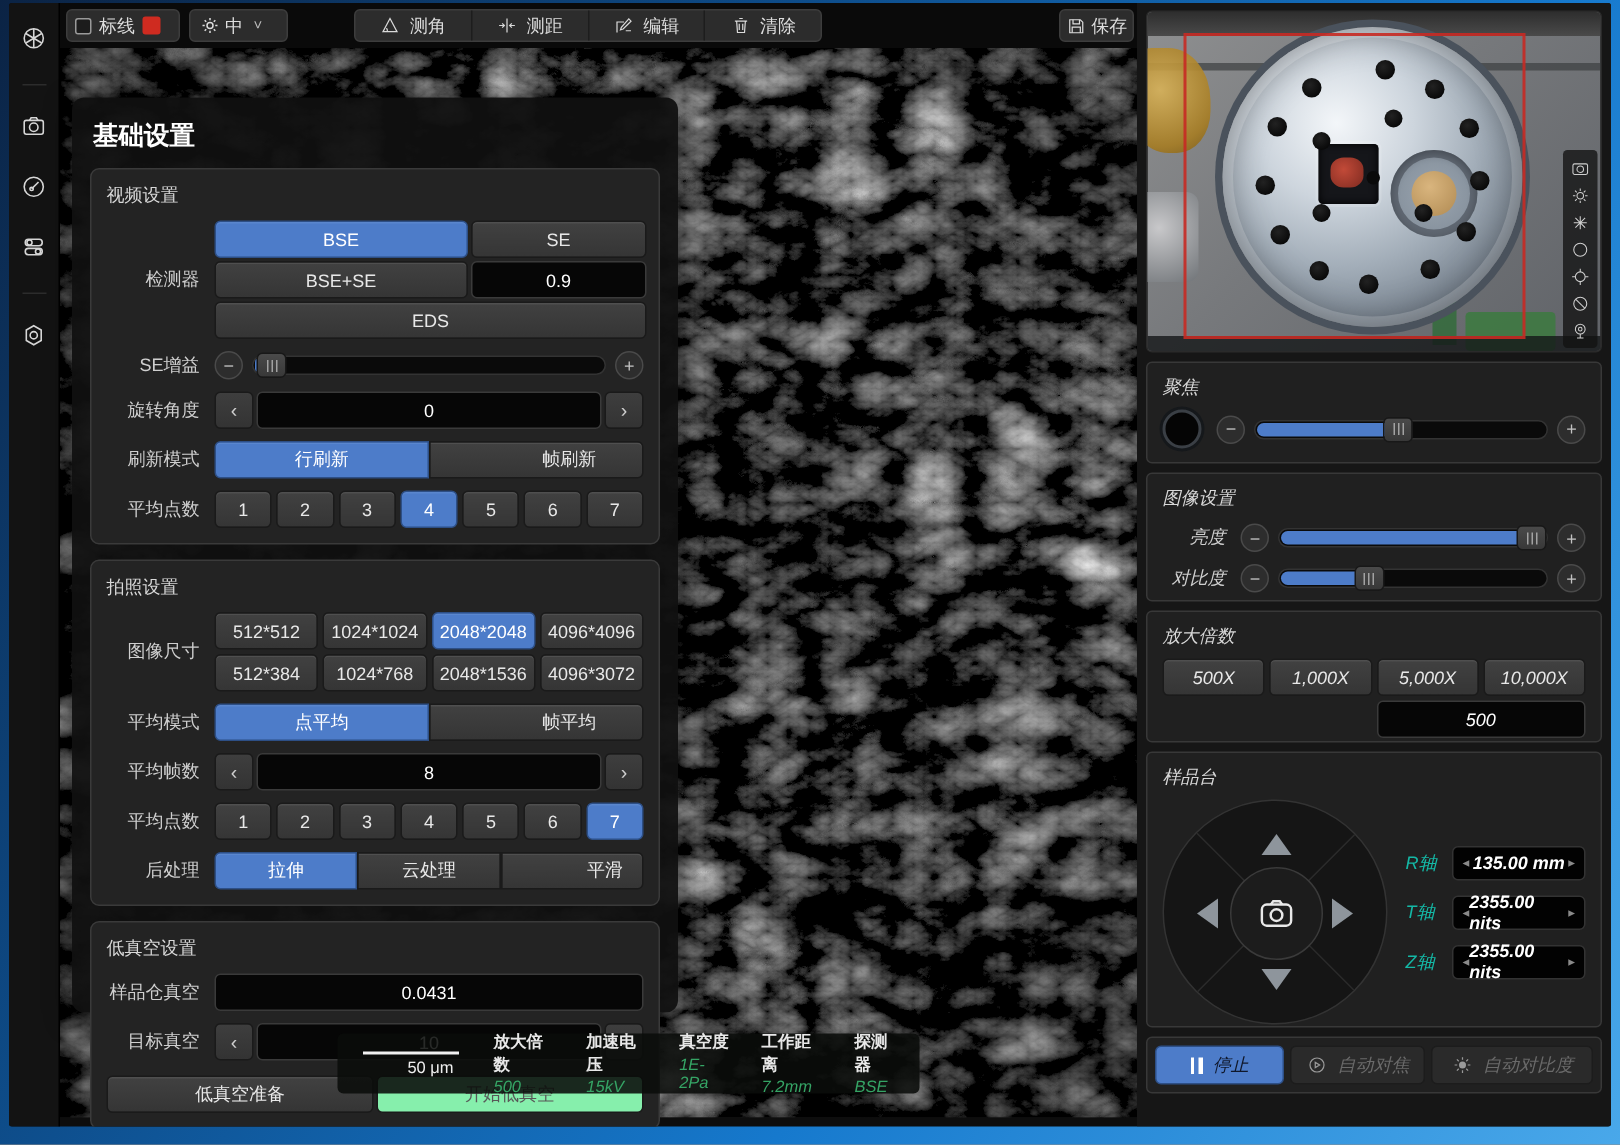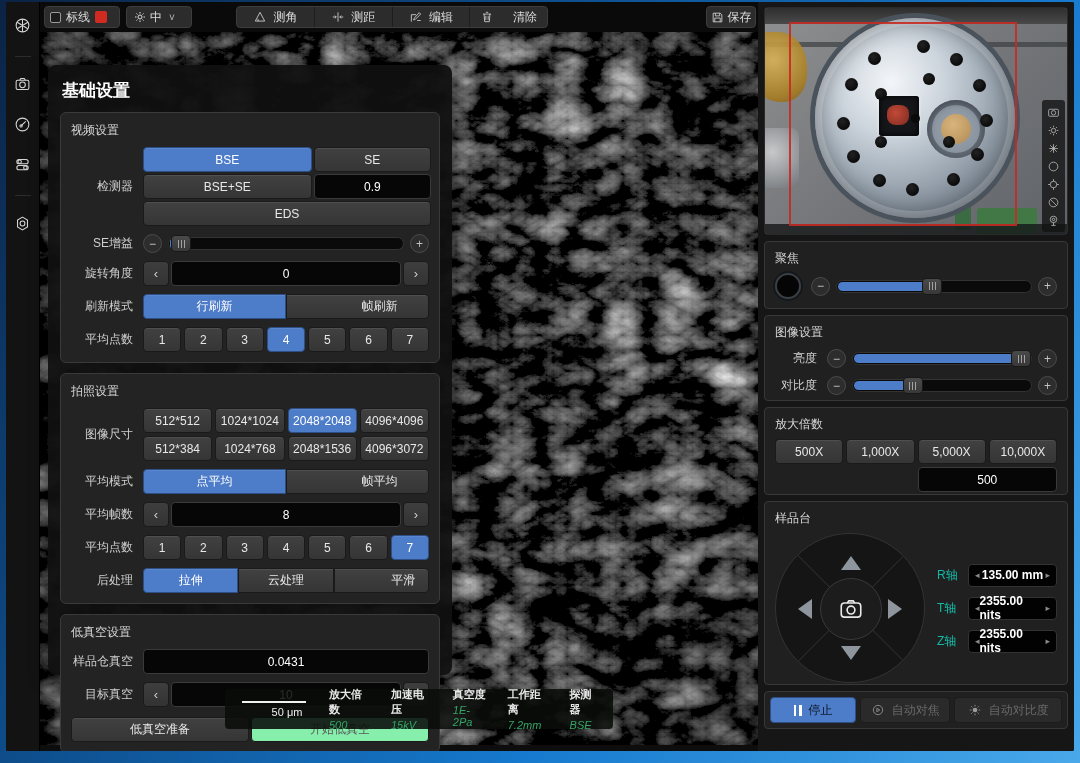--- a/index.html
+++ b/index.html
@@ -17,21 +17,21 @@
   .side-ic svg { width:17px; height:17px; stroke:#d6d6d6; fill:none; stroke-width:1.5; }
   .side-div { width:16px; height:1px; background:#2c2c2c; margin:2px 0 16px; }
 
   
   .topbar { position:absolute; left:34px; top:0; height:30px; right:316px; background:#0a0a0a; }
   .tb-group { position:absolute; top:4px; height:22px; background:#2c2c2c; border:1px solid #3d3d3d; border-radius:4px; display:flex; align-items:center; font-size:12px; color:#ddd; }
   .tb-group > * { display:flex; align-items:center; }
   .checkbox { width:11px; height:11px; border:1px solid #9a9a9a; border-radius:2px; margin:0 5px; background:#1c1c1c; }
   .swatch { width:12px; height:12px; border-radius:2px; margin:0 6px 0 5px; }
   .tb-seg { flex:1; height:100%; display:flex; align-items:center; justify-content:center; gap:6px; cursor:pointer; border-right:1px solid #1d1d1d; padding:0 10px; }
-  .tb-seg:last-child { border-right:none;justify-content:space-between; }
+  .tb-seg:last-child { border-right:none; }
   .tb-seg svg { width:14px; height:14px; stroke:#d9d9d9; fill:none; stroke-width:1.4; }
   .chev { font-size:10px; color:#bbb; padding:0 7px; }
 
   
   .viewport { position:absolute; left:34px; top:30px; right:316px; bottom:6px; background:#161616; overflow:hidden; }
   .viewport svg.sem { position:absolute; inset:0; }
   .vign { position:absolute; inset:0; background:radial-gradient(ellipse at 55% 45%, rgba(0,0,0,0) 55%, rgba(0,0,0,.35) 100%); }
 
   
   .panel { position:absolute; left:42px; top:63px; width:404px; height:610px; background:rgba(16,16,16,.95); border-radius:8px; box-shadow:0 4px 18px rgba(0,0,0,.6); padding:10px 12px; }
@@ -78,21 +78,21 @@
   
   .statusbar { position:absolute; left:219px; bottom:22px; width:388px; height:40px; background:rgba(10,12,10,.88); border-radius:4px; display:flex; align-items:center; padding:0 12px; gap:18px; }
   .scalebox { display:flex; flex-direction:column; align-items:center; width:74px; }
   .scaleline { width:64px; height:2px; background:#f0f0f0; margin-bottom:3px; }
   .scaletext { font-size:11px; color:#eee;padding-left:26px; }
   .stat { display:flex; flex-direction:column; align-items:flex-start; }
   .stat .sl { font-size:11px; font-weight:bold; color:#e8e8e8; }
   .stat .sv { font-size:11px; font-style:italic; color:var(--green,#35a465); margin-top:2px; }
 
   
-  .rpanel { position:absolute; right:0; top:0; width:316px; height:100%; background:#161616; padding:5px 6px 6px; display:flex; flex-direction:column; gap:6px; }
+  .rpanel { position:absolute; right:0; top:0; width:316px; height:100%; background:#161616; padding:5px 6px 6px; display:flex; flex-direction:column; gap:6px;font-style:italic; }
   .rcard { background:#202020; border:1px solid #383838; border-radius:4px; padding:8px 10px; }
   .rcard .card-label { margin-bottom:6px; }
 
   
   .preview { position:relative; height:228px; padding:0; overflow:hidden; background:linear-gradient(135deg,#8f9091 0%,#77797c 45%,#606368 100%); border:1px solid #2a2a2a; }
   .pv-topstrip { position:absolute; left:0; top:0; right:0; height:16px; background:linear-gradient(#2e2e2e,#4a4a4a); }
   .pv-rail { position:absolute; left:0; top:34px; right:0; height:5px; background:#3c3e40; opacity:.7; }
   .pv-brass { position:absolute; left:-14px; top:24px; width:56px; height:70px; background:radial-gradient(circle at 40% 40%, #d8b258, #a67c22 70%, #7a5a16); border-radius:30% 50% 40% 50%; opacity:.9; }
   .pv-brass2 { position:absolute; left:-10px; top:120px; width:44px; height:60px; background:radial-gradient(circle at 40% 40%, #c8c8ca, #707478); border-radius:8px; }
   .pv-green1 { position:absolute; right:30px; bottom:0px; width:60px; height:26px; background:#3c7a40; opacity:.85; border-radius:3px; }

